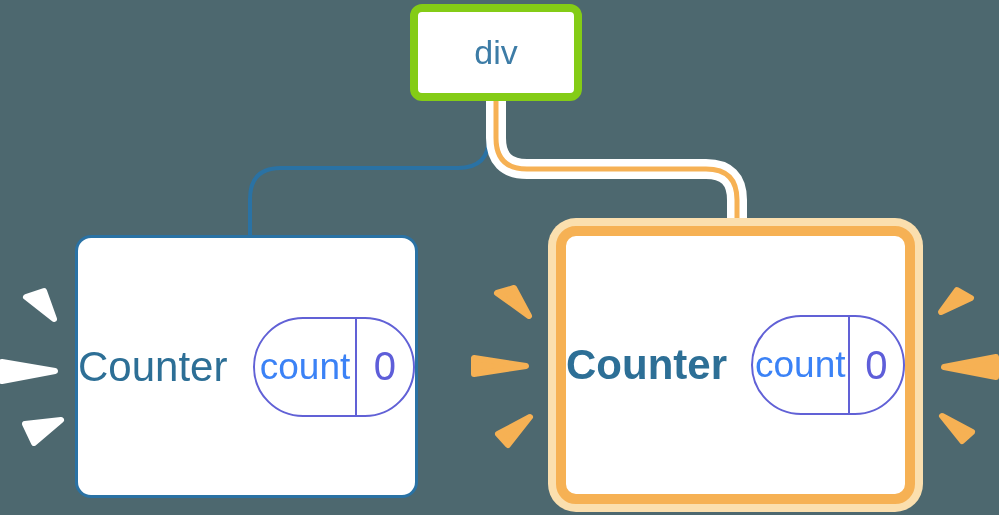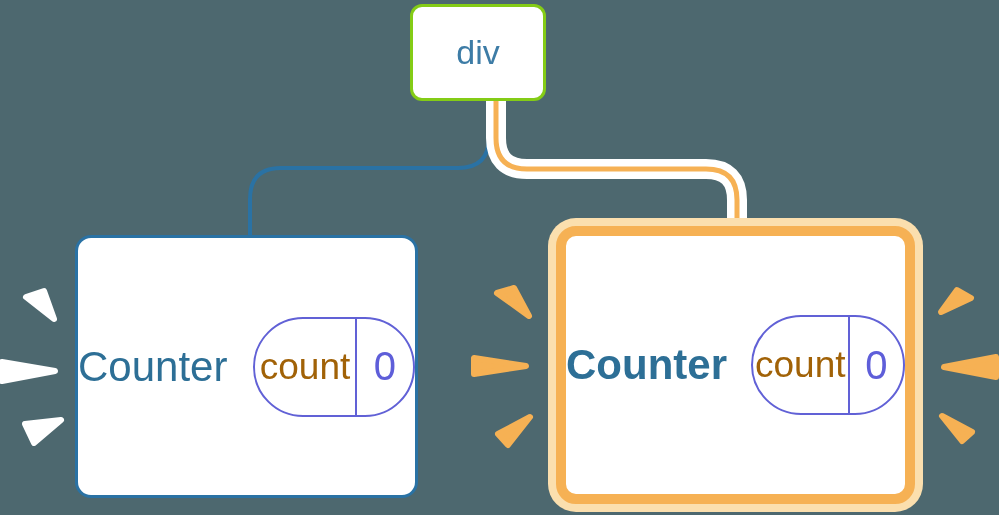--- a/index.html
+++ b/index.html
@@ -12,24 +12,24 @@
     font-family: "Liberation Sans", sans-serif;
   }
   .layer {
     position: absolute;
     inset: 0;
   }
   
   .node-root {
     position: absolute;
     left: 410px; top: 4px;
-    width: 136px; height: 97px;
+    width: 172px; height: 97px;
     box-sizing: border-box;
     background: #ffffff;
-    border: 3px solid #84cc16;
+    border: 8px solid #84cc16;
     border-radius: 12px;
     display: flex;
     align-items: center;
     justify-content: center;
     z-index: 2;
   }
   .node-root .label {
     font-size: 34px;
     font-weight: 500;
     color: #3d7ca6;
@@ -80,21 +80,21 @@
   }
   .card-left  .pill { width: 270px; }
   .card-right .pill { width: 288px; }
   .pill-key {
     flex: 0 0 63%;
     display: flex;
     align-items: center;
     justify-content: center;
     border-right: 2px solid #6161d6;
     font-size: 37px;
-    color: #a16207;
+    color: #3b82f6;
   }
   .pill-val {
     flex: 1 1 auto;
     display: flex;
     align-items: center;
     justify-content: center;
     font-size: 40px;
     color: #5e5ed9;
   }
 </style>

